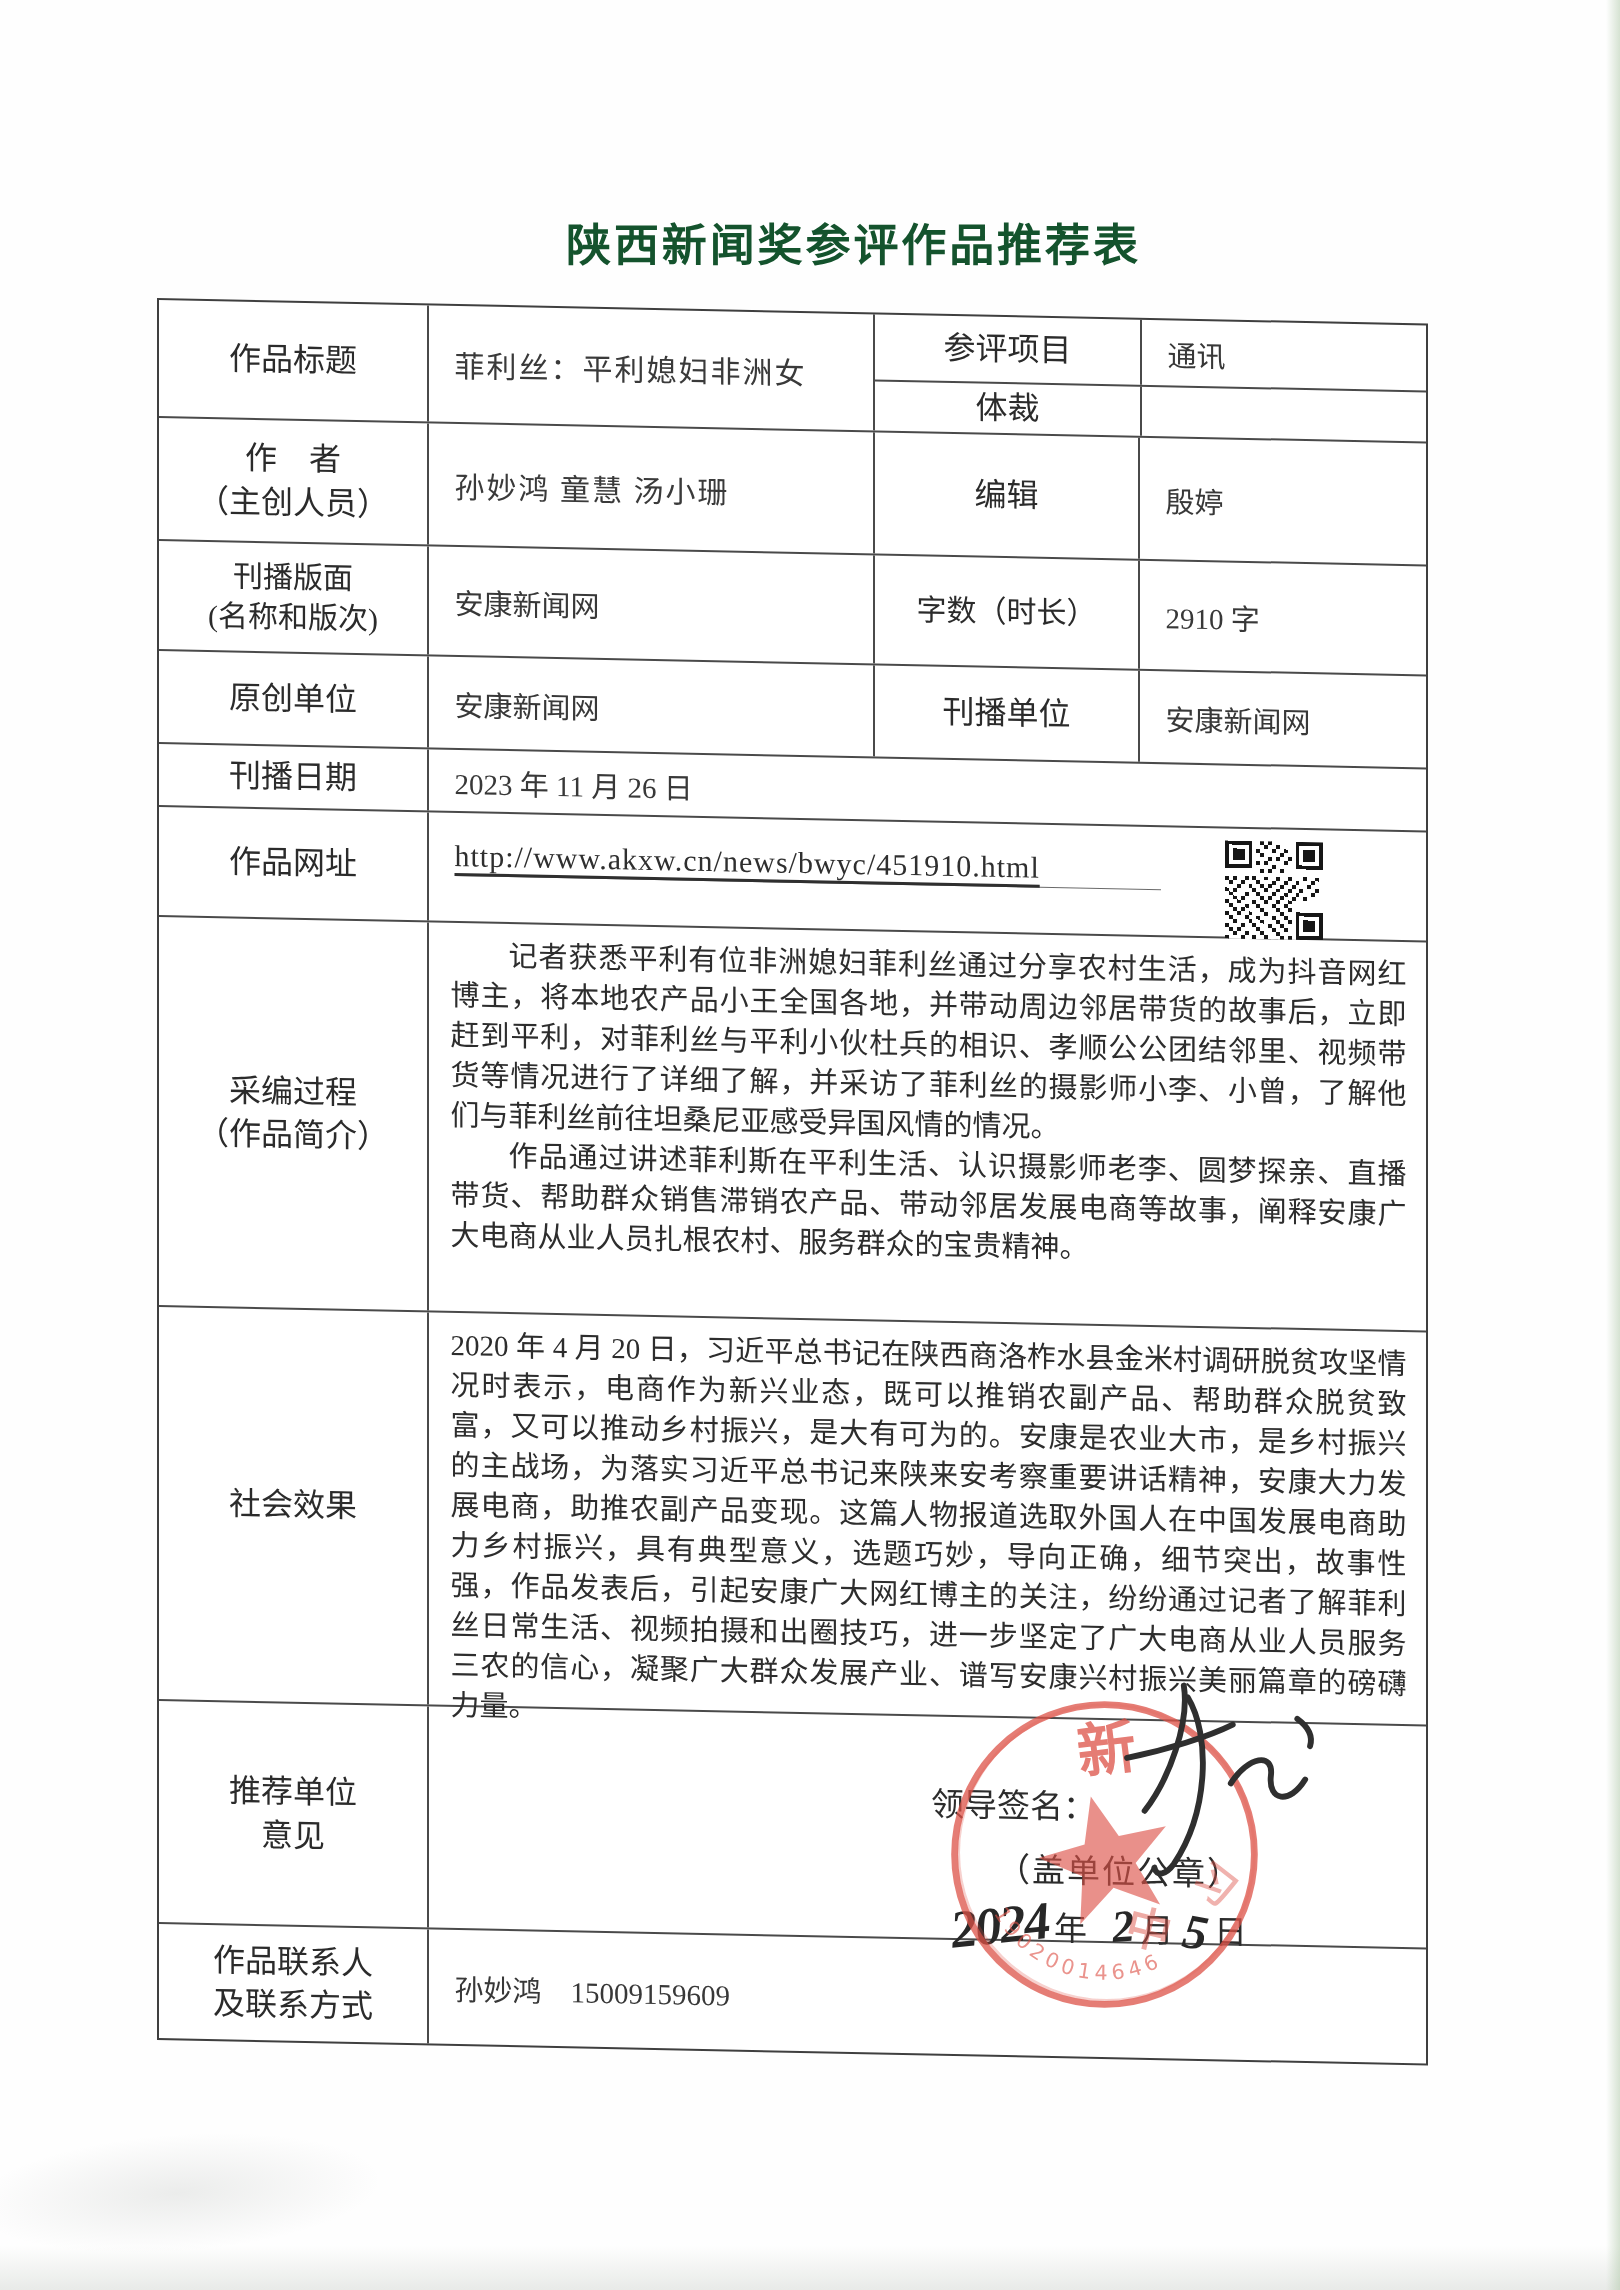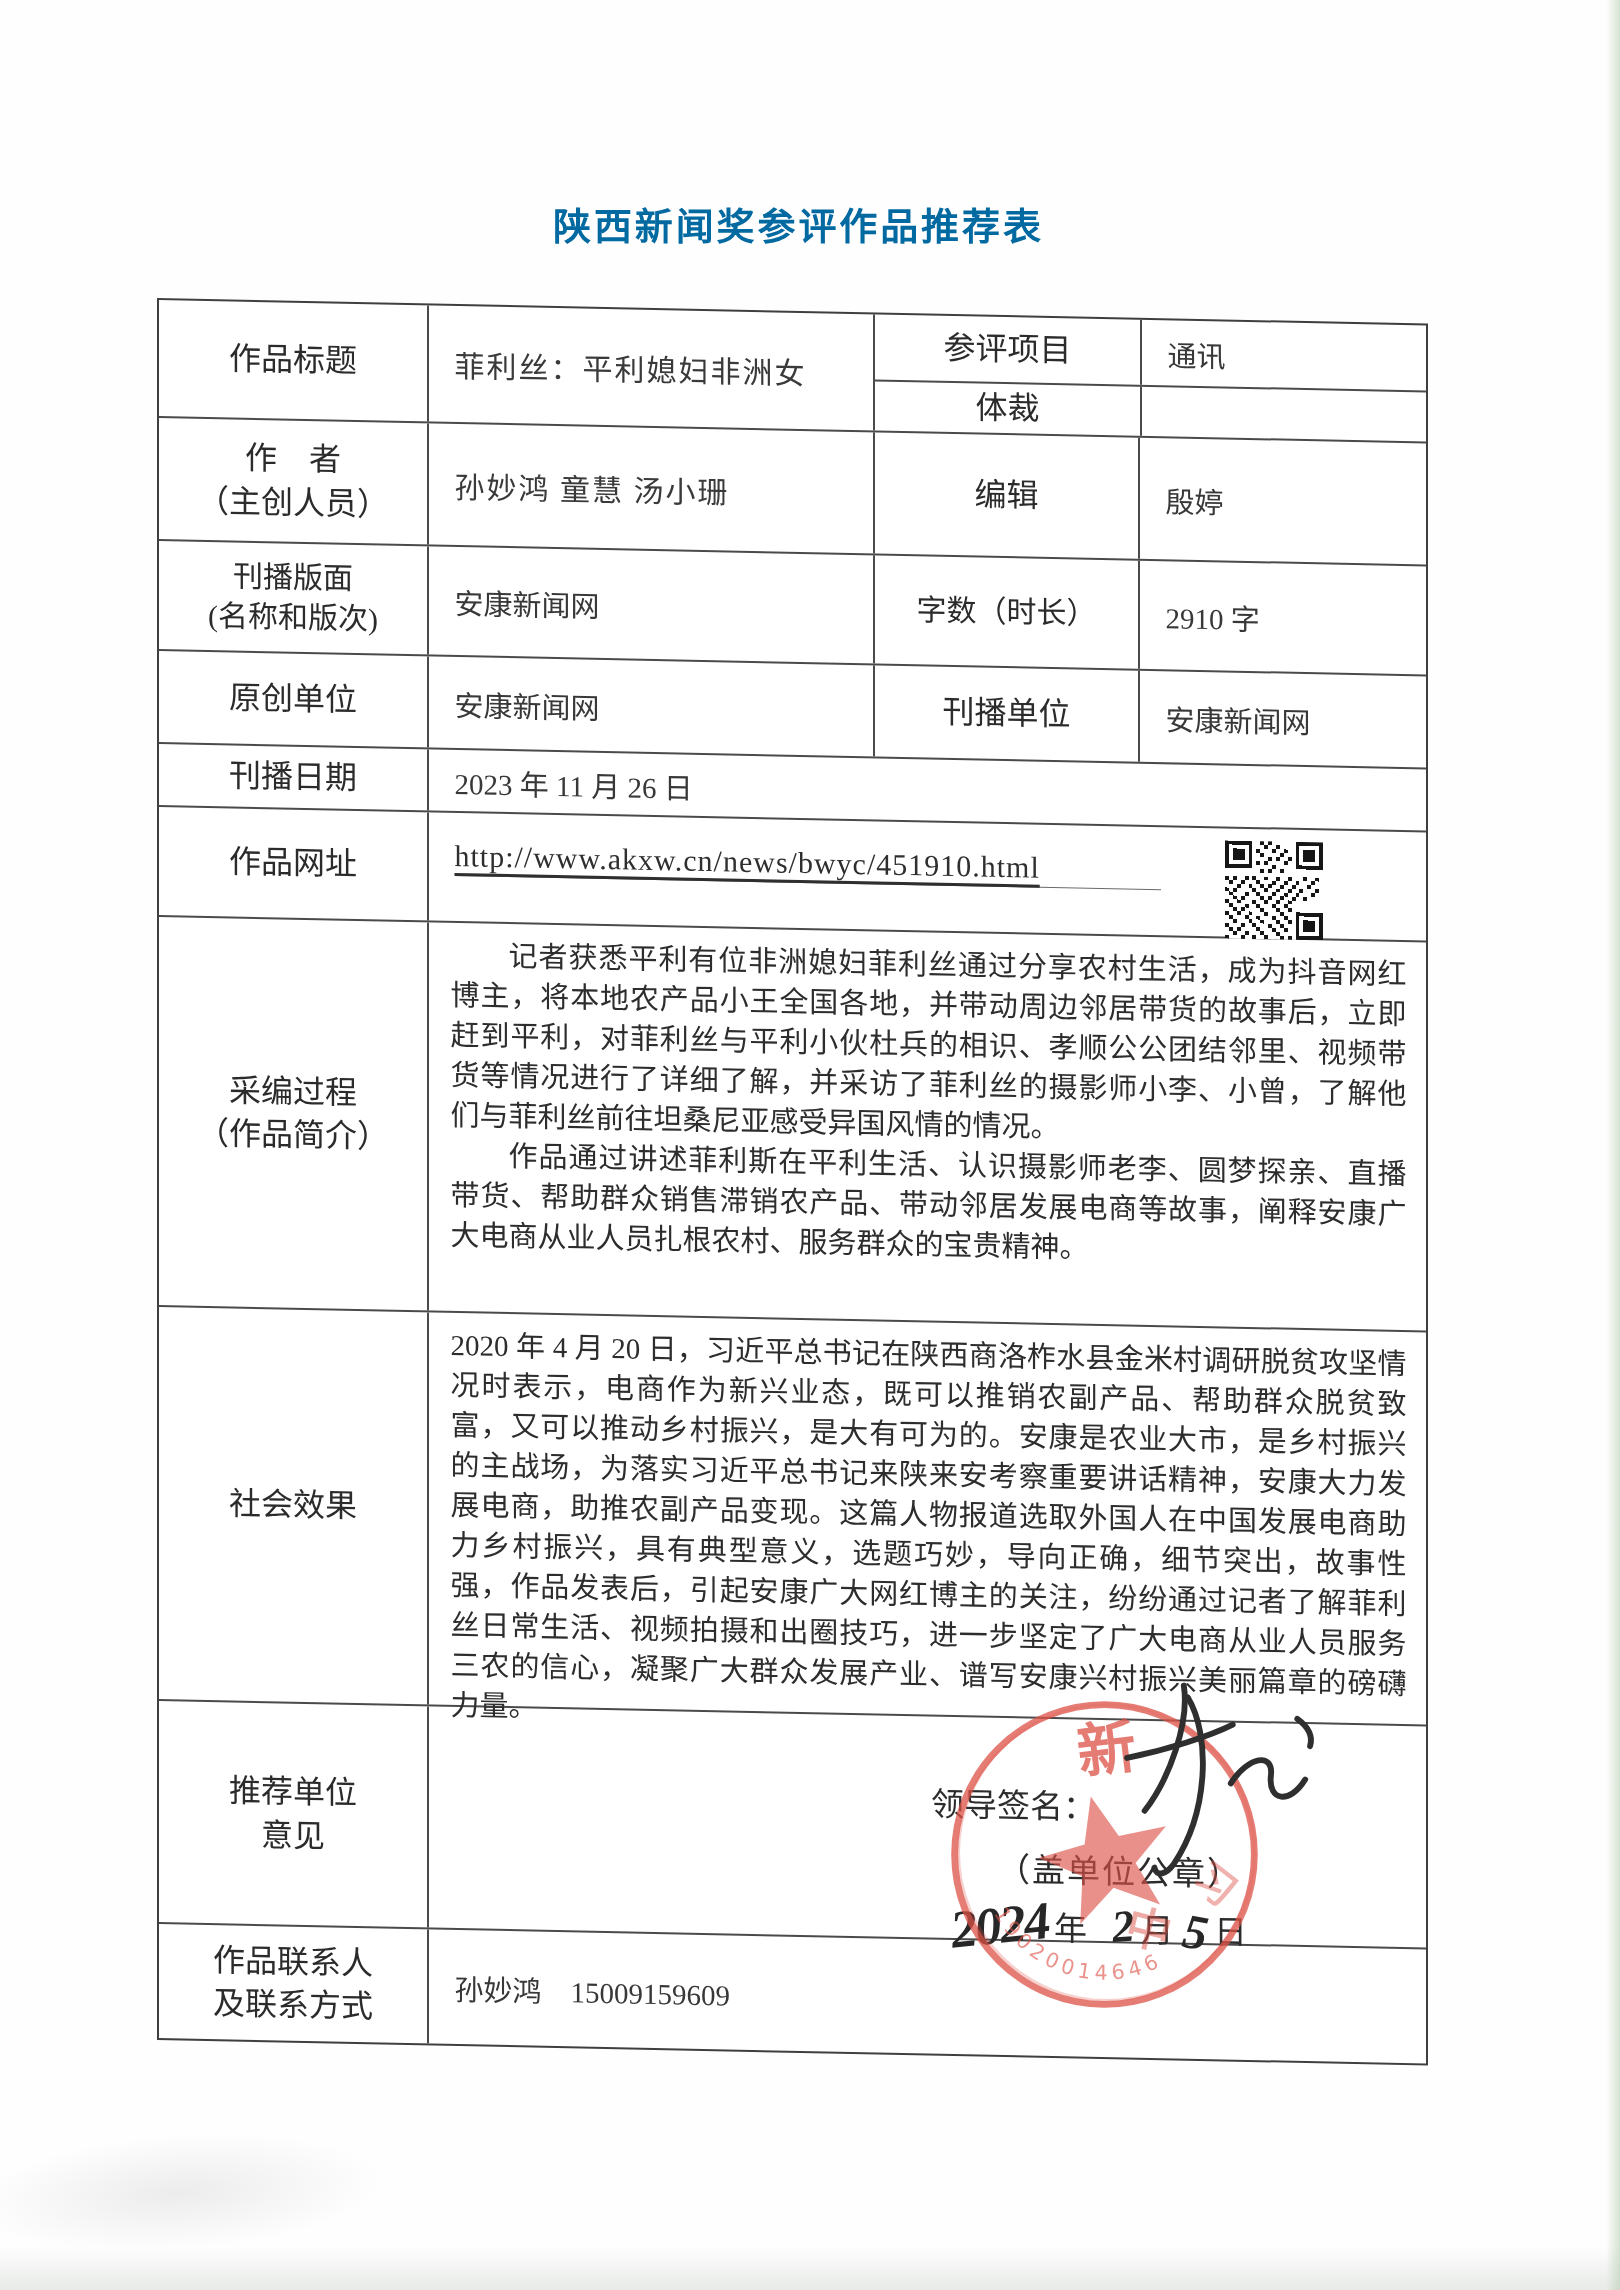--- a/index.html
+++ b/index.html
@@ -14,23 +14,23 @@
   
   .scan-edge-right{position:absolute;top:0;right:0;width:13.7px;height:100%;
     background:linear-gradient(to right,rgba(255,255,255,0),rgba(173,199,166,.5));}
   .scan-edge-bottom{position:absolute;left:0;bottom:0;width:100%;height:45px;
     background:linear-gradient(to bottom,rgba(255,255,255,0),rgba(190,196,188,.35));}
   .scan-smudge{position:absolute;left:-29px;bottom:39px;width:412px;height:118px;
     background:radial-gradient(ellipse at center,rgba(150,155,150,.18),rgba(255,255,255,0) 70%);
     transform:rotate(-4deg);}
 
   .doc-title{
-    position:absolute;left:549px;top:192px;margin:4px;
+    position:absolute;left:549px;top:192px;margin:17px;
     font-family:"Liberation Sans","DejaVu Sans",sans-serif;
-    font-weight:bold;font-size:38px;letter-spacing:2.9px;color:#0369a1;
+    font-weight:bold;font-size:45px;letter-spacing:2.9px;color:#14532d;
   }
 
   
   .sheet-table{
     position:absolute;left:157px;top:298px;width:1271px;
     border:2px solid #3f3f3f;
     transform:skewY(1.15deg);transform-origin:0 0;
     box-sizing:border-box;
     background:rgba(255,255,255,.6);
   }

